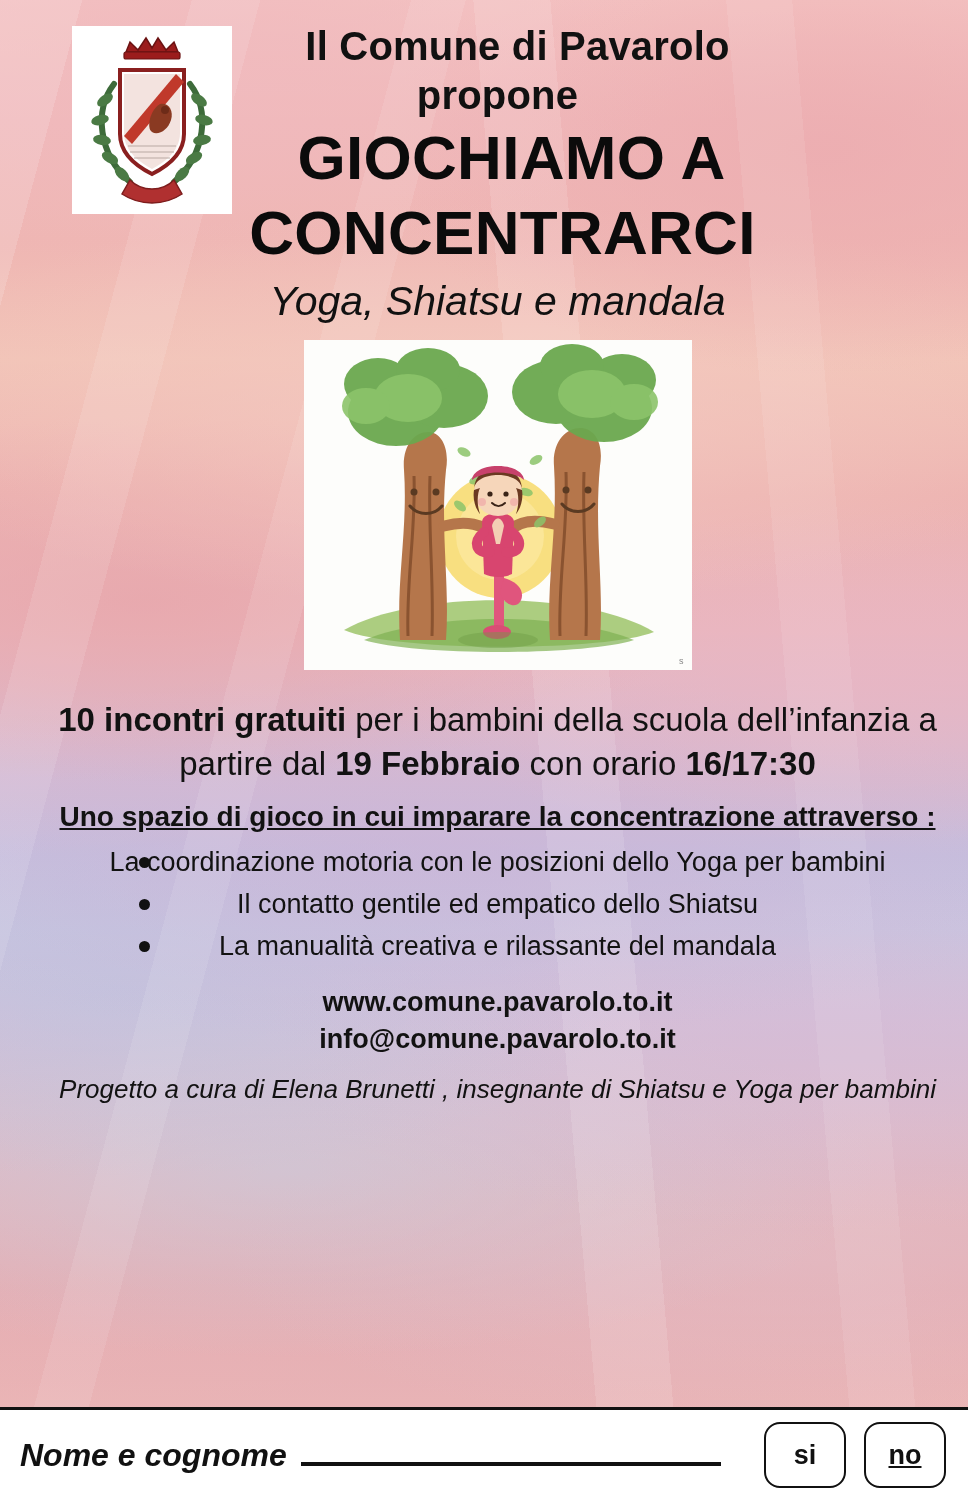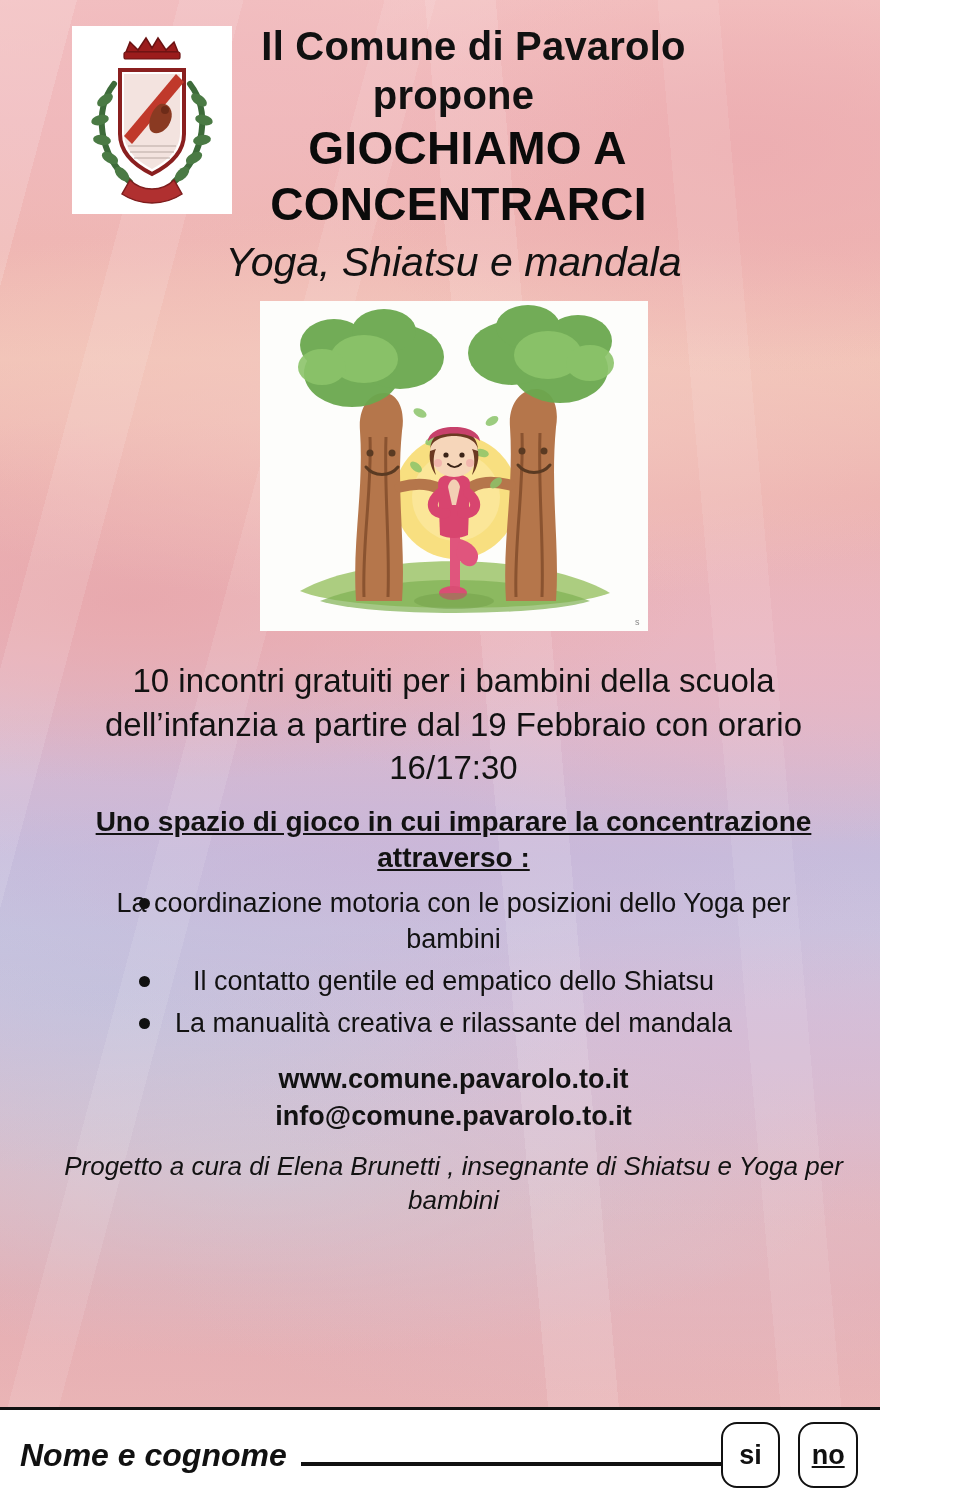--- a/index.html
+++ b/index.html
@@ -9,21 +9,21 @@
   body {
     width: 968px;
     height: 1500px;
     font-family: "Liberation Sans", sans-serif;
     background: #ffffff;
     overflow: hidden;
   }
 
   .poster {
     position: relative;
-    width: 880px;
+    width: 968px;
     height: 1500px;
     box-sizing: border-box;
     overflow: hidden;
     padding-left: 27px;
   }
 
   
   .bg {
     position: absolute;
     inset: 0;
@@ -89,21 +89,21 @@
 
   .title-line1, .title-line2 {
     font-size: 40px;
     font-weight: bold;
     color: #111;
     line-height: 1.22;
     letter-spacing: .2px;
   }
   .title-line1 { padding-left: 40px; }
   .title-big {
-    font-size: 46px;
+    font-size: 62px;
     font-weight: bold;
     color: #0b0b0b;
     line-height: 1.22;
     letter-spacing: .3px;
     padding-left: 28px;
   }
   .title-big.second { padding-left: 10px; }
   .subtitle {
     font-size: 41px;
     font-style: italic;
@@ -133,21 +133,21 @@
   .body {
     padding: 0 24px;
     text-align: center;
     color: #121212;
   }
   .lead {
     font-size: 33px;
     line-height: 1.32;
     margin-top: 28px;
   }
-  .lead b { font-weight: normal; text-align: center; }
+  .lead b { font-weight: bold; text-align: center; }
 
   .sub-bold {
     font-size: 28px;
     font-weight: bold;
     line-height: 1.3;
     margin-top: 14px;
     text-decoration: underline;
   }
 
   ul.points {

